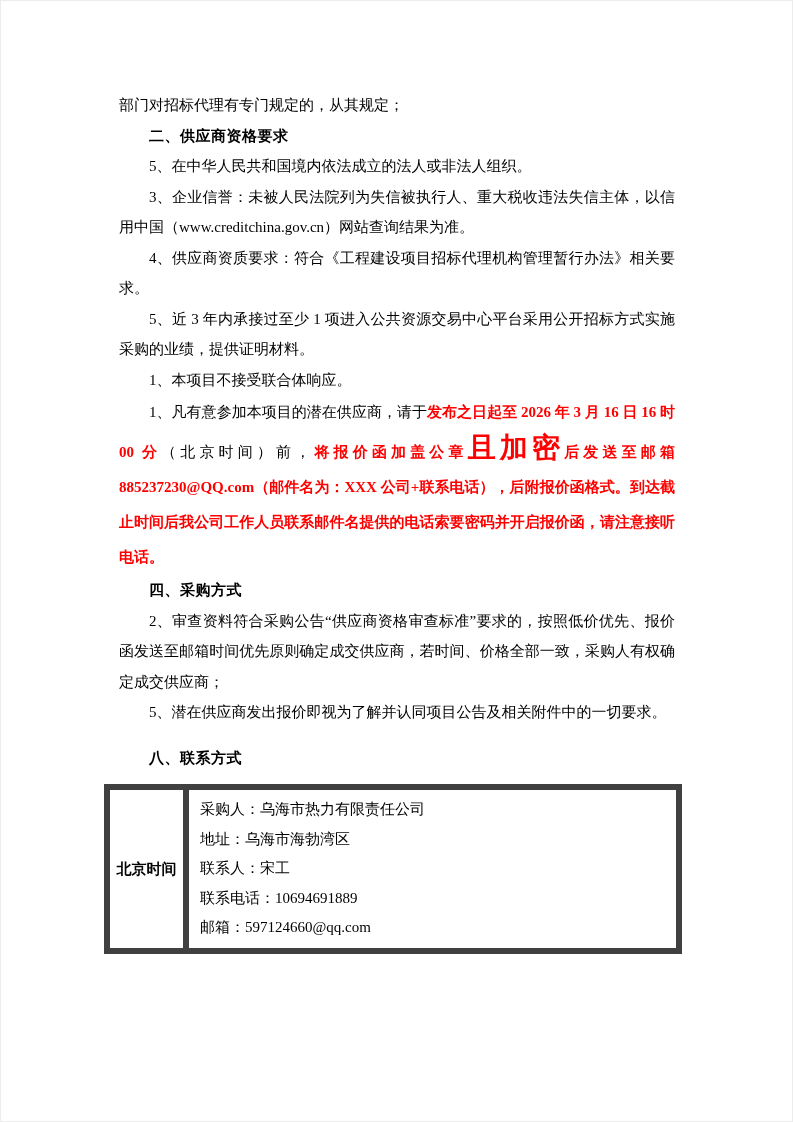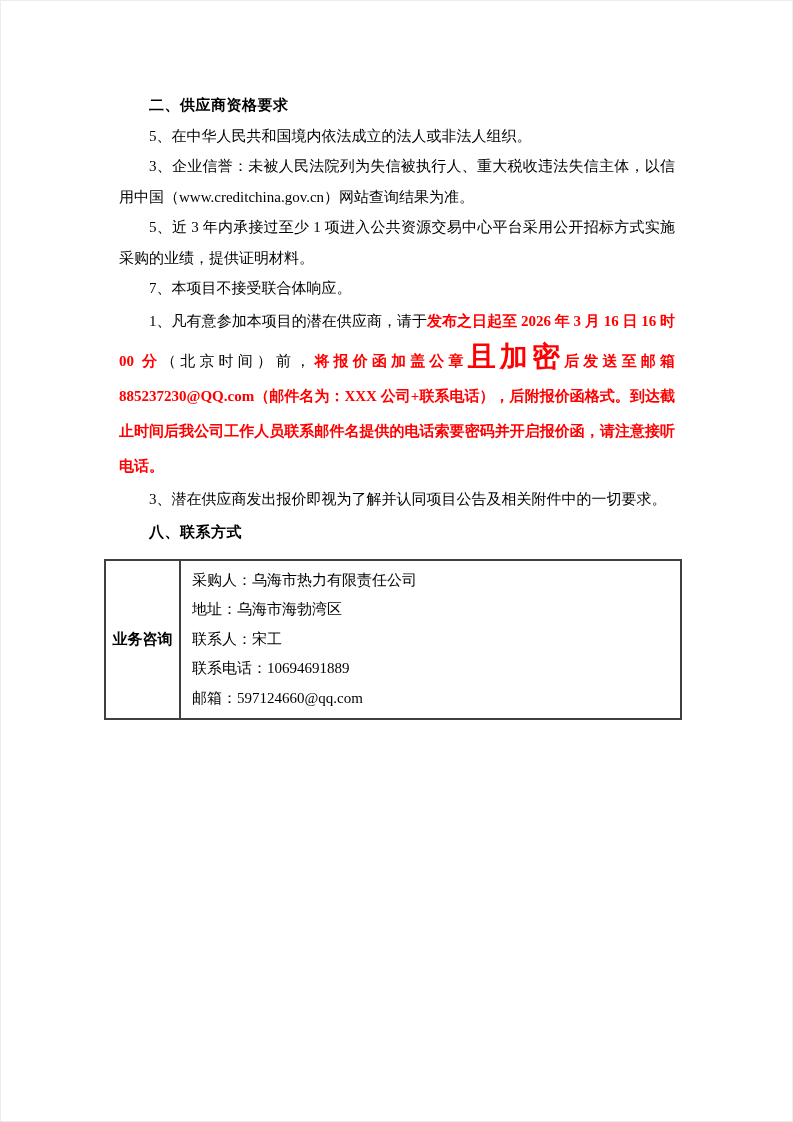--- a/index.html
+++ b/index.html
@@ -20,64 +20,68 @@
   .indent { text-indent:2em; }
   .heading {
     text-indent:2em;
     font-weight:bold;
     font-family:"Liberation Sans","DejaVu Sans",sans-serif;
     letter-spacing:0.5px;
   }
   .deadline-para { line-height:35px; }
   .red { color:#ff0000; font-weight:bold; }
   .red-big { font-size:28px; line-height:35px; }
-  .heading-contact { margin-top:3px; }
+  .heading-contact { margin-top:15px; }
   table.contact {
     border-collapse:collapse;
     table-layout:fixed;
     margin:11px 0 0 -15px;
     width:578px;
   }
-  table.contact td { border:2px solid #404040; }
+  table.contact td { border:6px solid #404040; }
   td.contact-header {
     width:71px;
     text-align:center;
     vertical-align:middle;
     font-weight:bold;
     font-family:"Liberation Sans","DejaVu Sans",sans-serif;
     text-indent:0;
   }
   td.contact-body { padding:5px 8px 5px 11px; vertical-align:middle; }
   .contact-line { line-height:29.5px; white-space:nowrap; overflow:hidden; }
 </style>
 </head>
 <body>
 
 <div class="page">
 
+  <p class="cont">部门对招标代理有专门规定的，从其规定；</p>
 
   <p class="heading">二、供应商资格要求</p>
 
   <p class="indent">5、在中华人民共和国境内依法成立的法人或非法人组织。</p>
   <p class="indent">3、企业信誉：未被人民法院列为失信被执行人、重大税收违法失信主体，以信用中国（www.creditchina.gov.cn）网站查询结果为准。</p>
+  <p class="indent">4、供应商资质要求：符合《工程建设项目招标代理机构管理暂行办法》相关要求。</p>
   <p class="indent">5、近 3 年内承接过至少 1 项进入公共资源交易中心平台采用公开招标方式实施采购的业绩，提供证明材料。</p>
-  <p class="indent">7、本项目不接受联合体响应。</p>
+  <p class="indent">1、本项目不接受联合体响应。</p>
 
 
   <p class="indent deadline-para"><span>1、凡有意参加本项目的潜在供应商，请于</span><span class="red">发布之日起至 2026 年 3 月 16 日 16 时 00 分</span><span>（北京时间）前，</span><span class="red">将报价函加盖公章</span><span class="red red-big">且加密</span><span class="red">后发送至邮箱 885237230@QQ.com（邮件名为：XXX 公司+联系电话），后附报价函格式。到达截止时间后我公司工作人员联系邮件名提供的电话索要密码并开启报价函，请注意接听电话。</span></p>
 
+  <p class="heading">四、采购方式</p>
 
-  <p class="indent">3、潜在供应商发出报价即视为了解并认同项目公告及相关附件中的一切要求。</p>
+  <p class="indent">2、审查资料符合采购公告“供应商资格审查标准”要求的，按照低价优先、报价函发送至邮箱时间优先原则确定成交供应商，若时间、价格全部一致，采购人有权确定成交供应商；</p>
+  <p class="indent">5、潜在供应商发出报价即视为了解并认同项目公告及相关附件中的一切要求。</p>
 
   <p class="heading heading-contact">八、联系方式</p>
 
   <table class="contact">
     <tbody>
         <tr>
-      <td class="contact-header">业务咨询</td>
+      <td class="contact-header">北京时间</td>
       <td class="contact-body">
         <div class="contact-line">采购人：乌海市热力有限责任公司</div>
         <div class="contact-line">地址：乌海市海勃湾区</div>
         <div class="contact-line">联系人：宋工</div>
         <div class="contact-line">联系电话：10694691889</div>
         <div class="contact-line">邮箱：597124660@qq.com</div>
       </td>
     </tr>
   </tbody>
     </table>

